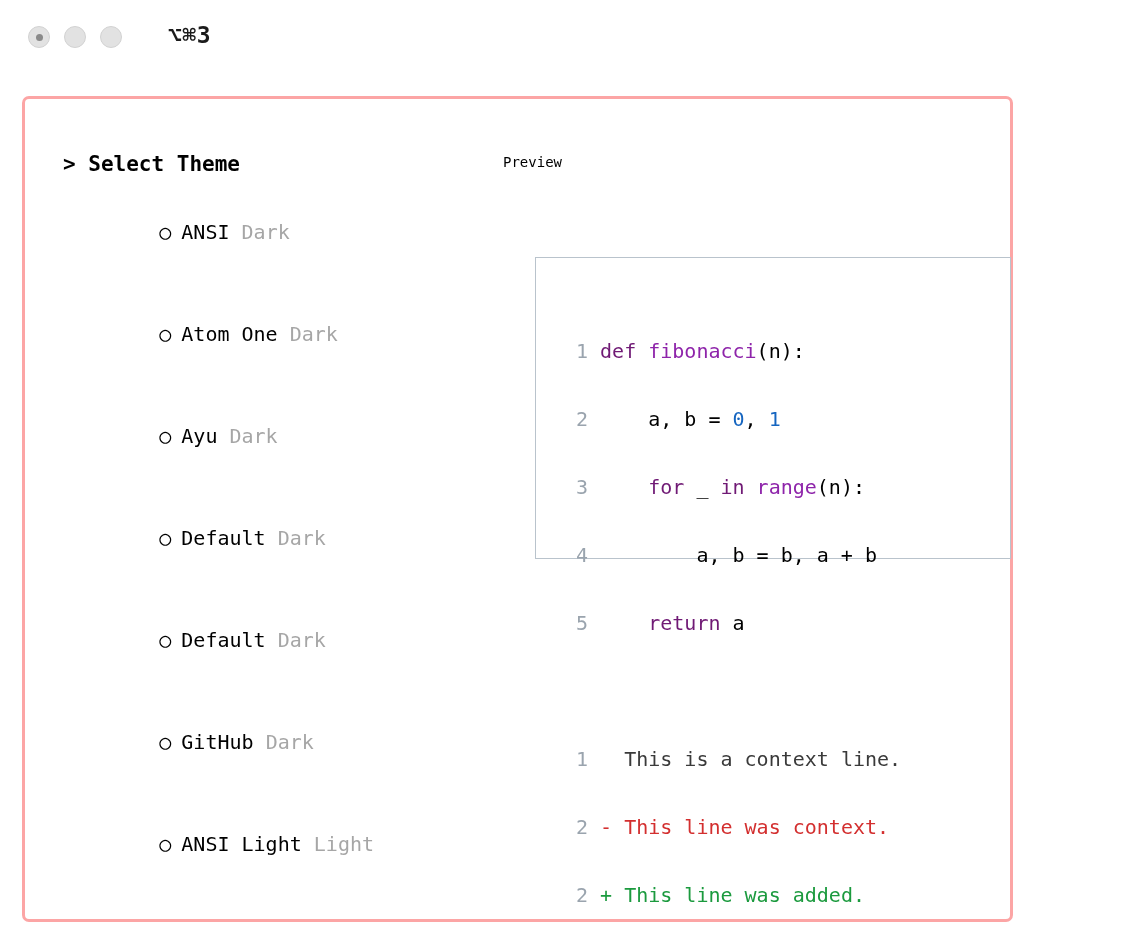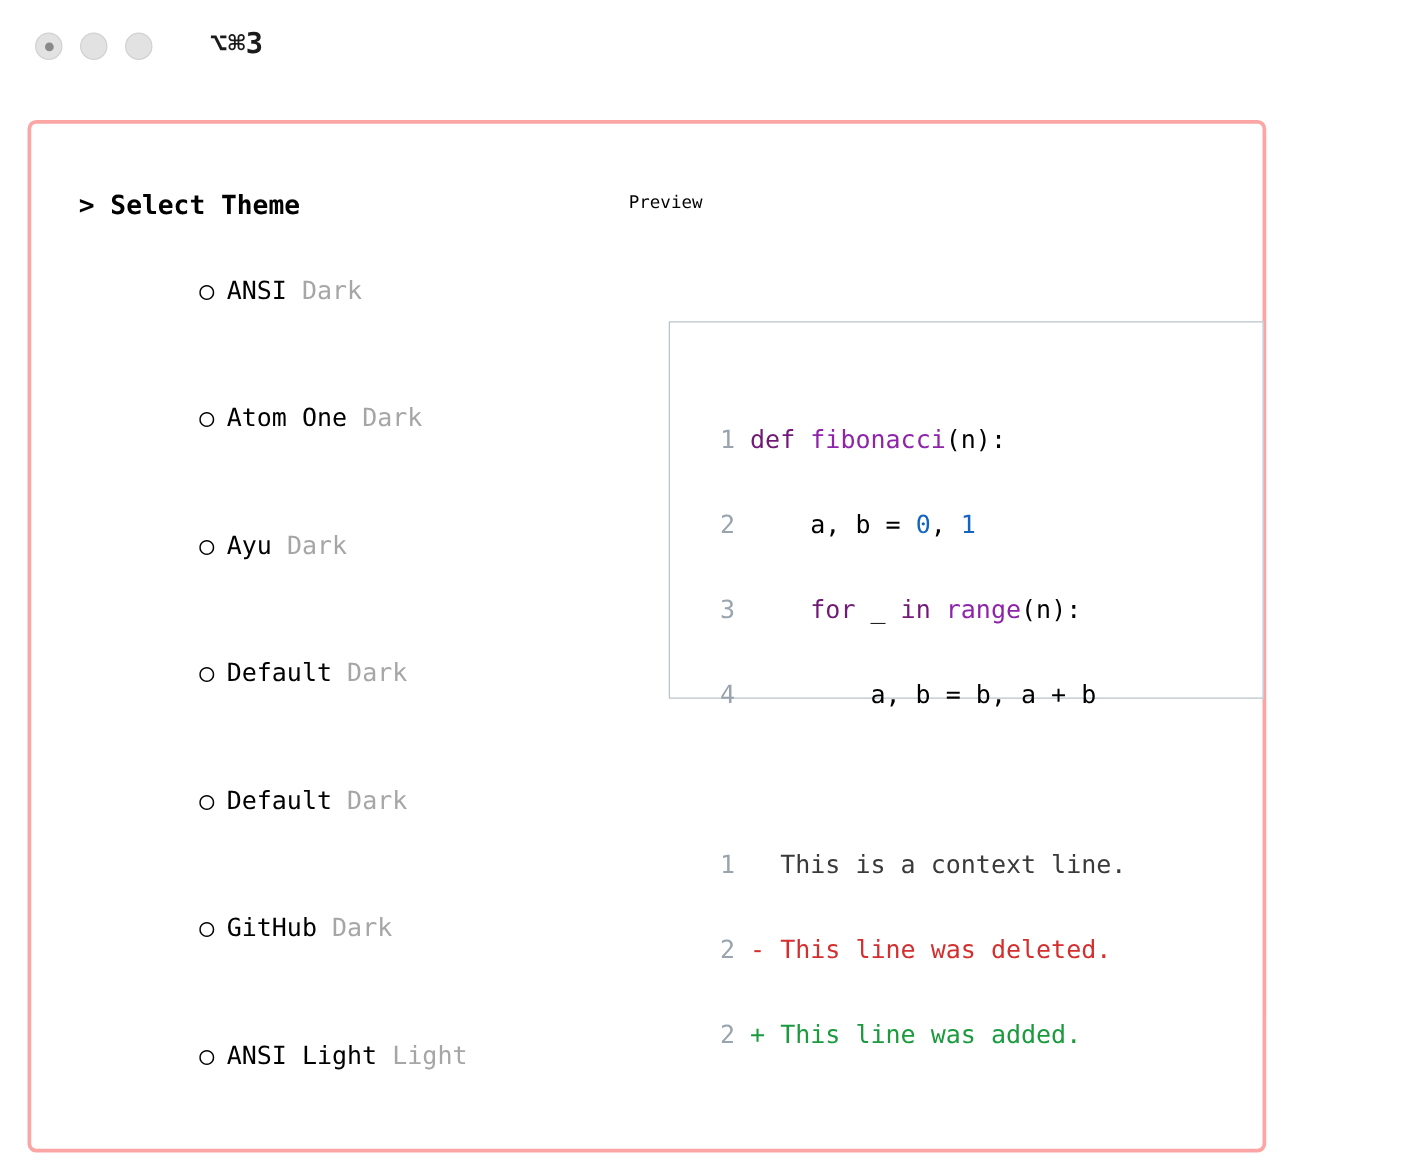--- a/index.html
+++ b/index.html
@@ -198,22 +198,23 @@
 
     <div class="right-col">
       <div class="preview-title">Preview</div>
 
       <div class="preview-box">
         <div class="code">
 <div><span class="ln">1</span> <span class="pink">def </span><span class="purple">fibonacci</span><span class="plain">(n):</span></div>
 <div><span class="ln">2</span> <span class="plain">    a, b = </span><span class="blue">0</span><span class="plain">, </span><span class="blue">1</span></div>
 <div><span class="ln">3</span> <span class="plain">    </span><span class="pink">for</span><span class="plain"> _ </span><span class="pink">in</span><span class="plain"> </span><span class="purple">range</span><span class="plain">(n):</span></div>
 <div><span class="ln">4</span> <span class="plain">        a, b = b, a + b</span></div>
+<div><span class="ln">5</span> <span class="plain">    </span><span class="pink">return</span><span class="plain"> a</span></div>
 <div class="spacer-line"> </div>
 <div><span class="ln">1</span> <span class="diff-ctx">  </span><span class="diff-ctx">This is a context line.</span></div>
-<div><span class="ln">2</span> <span class="diff-del">- </span><span class="diff-del">This line was deleted.</span></div>
+<div><span class="ln">2</span> <span class="diff-del">- </span><span class="diff-del">This line was context.</span></div>
 <div><span class="ln">2</span> <span class="diff-add">+ </span><span class="diff-add">This line was added.</span></div>
         </div>
       </div>
     </div>
 
   </div>
 </div>
 
 </body></html>

